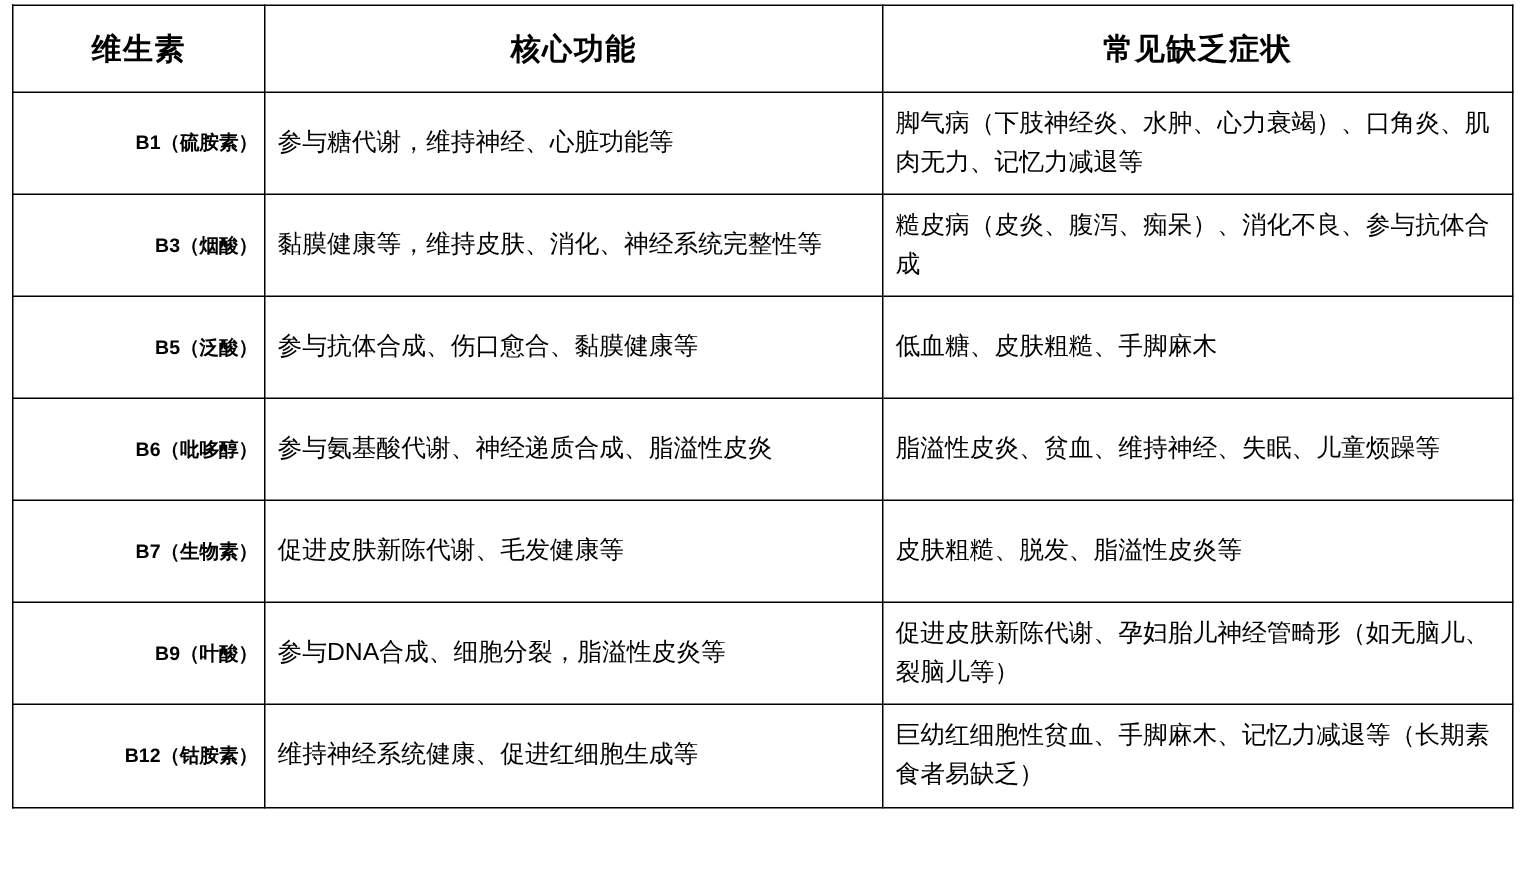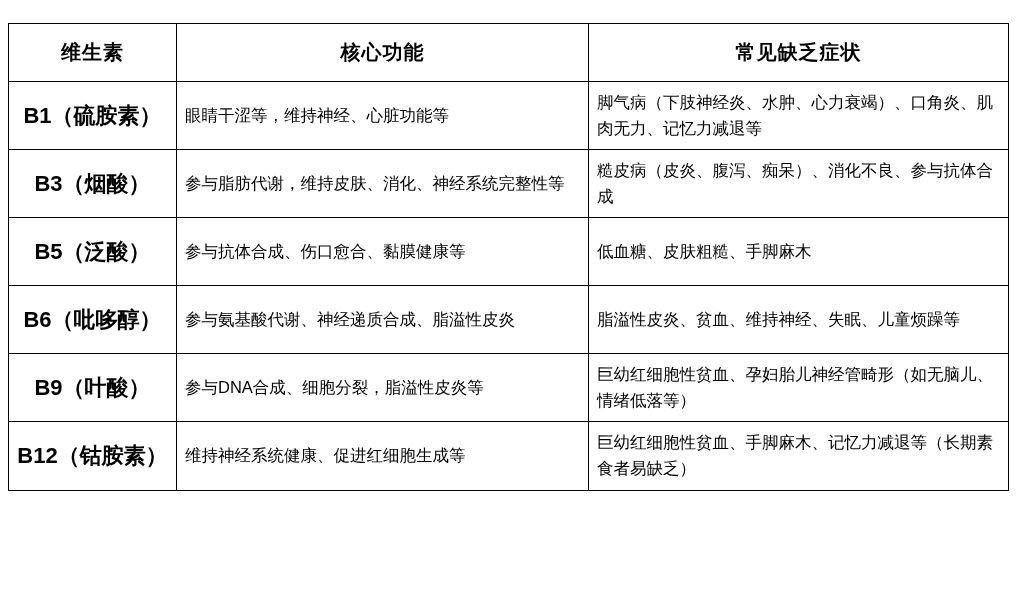--- a/index.html
+++ b/index.html
@@ -11,21 +11,21 @@
     width: 1016px;
     height: 595px;
     font-family: "Liberation Sans", sans-serif;
     color: #000000;
     overflow: hidden;
   }
   .sheet {
     width: 844px;
     height: 595px;
     box-sizing: border-box;
-    padding: 23px 8px 6px 8px;
+    padding: 3px 8px 6px 8px;
   }
   table.vitamin-table {
     border-collapse: collapse;
     width: 1000px;
     table-layout: fixed;
     background: #ffffff;
   }
   table.vitamin-table th,
   table.vitamin-table td {
     border: 1px solid #000000;
@@ -44,23 +44,23 @@
     height: 58px;
     padding: 6px 4px;
     letter-spacing: 1px;
   }
   tbody td {
     font-size: 16.5px;
     line-height: 1.55;
     padding: 8px 8px;
   }
   tbody td.name {
-    text-align: center;
+    text-align: right;
     font-weight: bold;
-    font-size: 22px;
+    font-size: 13px;
     padding: 8px 4px;
   }
   tbody td.fn, tbody td.sym {
     text-align: left;
   }
   tbody tr { height: 68px; }
 </style>
 </head>
 <body>
 
@@ -74,42 +74,47 @@
     <thead>
       <tr>
         <th>维生素</th>
         <th>核心功能</th>
         <th>常见缺乏症状</th>
       </tr>
     </thead>
     <tbody>
       <tr>
         <td class="name">B1（硫胺素）</td>
-        <td class="fn">眼睛干涩等，维持神经、心脏功能等</td>
+        <td class="fn">参与糖代谢，维持神经、心脏功能等</td>
         <td class="sym">脚气病（下肢神经炎、水肿、心力衰竭）、口角炎、肌肉无力、记忆力减退等</td>
       </tr>
       <tr>
         <td class="name">B3（烟酸）</td>
-        <td class="fn">参与脂肪代谢，维持皮肤、消化、神经系统完整性等</td>
+        <td class="fn">黏膜健康等，维持皮肤、消化、神经系统完整性等</td>
         <td class="sym">糙皮病（皮炎、腹泻、痴呆）、消化不良、参与抗体合成</td>
       </tr>
       <tr>
         <td class="name">B5（泛酸）</td>
         <td class="fn">参与抗体合成、伤口愈合、黏膜健康等</td>
         <td class="sym">低血糖、皮肤粗糙、手脚麻木</td>
       </tr>
       <tr>
         <td class="name">B6（吡哆醇）</td>
         <td class="fn">参与氨基酸代谢、神经递质合成、脂溢性皮炎</td>
         <td class="sym">脂溢性皮炎、贫血、维持神经、失眠、儿童烦躁等</td>
       </tr>
       <tr>
+        <td class="name">B7（生物素）</td>
+        <td class="fn">促进皮肤新陈代谢、毛发健康等</td>
+        <td class="sym">皮肤粗糙、脱发、脂溢性皮炎等</td>
+      </tr>
+      <tr>
         <td class="name">B9（叶酸）</td>
         <td class="fn">参与DNA合成、细胞分裂，脂溢性皮炎等</td>
-        <td class="sym">巨幼红细胞性贫血、孕妇胎儿神经管畸形（如无脑儿、情绪低落等）</td>
+        <td class="sym">促进皮肤新陈代谢、孕妇胎儿神经管畸形（如无脑儿、裂脑儿等）</td>
       </tr>
       <tr>
         <td class="name">B12（钴胺素）</td>
         <td class="fn">维持神经系统健康、促进红细胞生成等</td>
         <td class="sym">巨幼红细胞性贫血、手脚麻木、记忆力减退等（长期素食者易缺乏）</td>
       </tr>
     </tbody>
   </table>
 </div>
 

